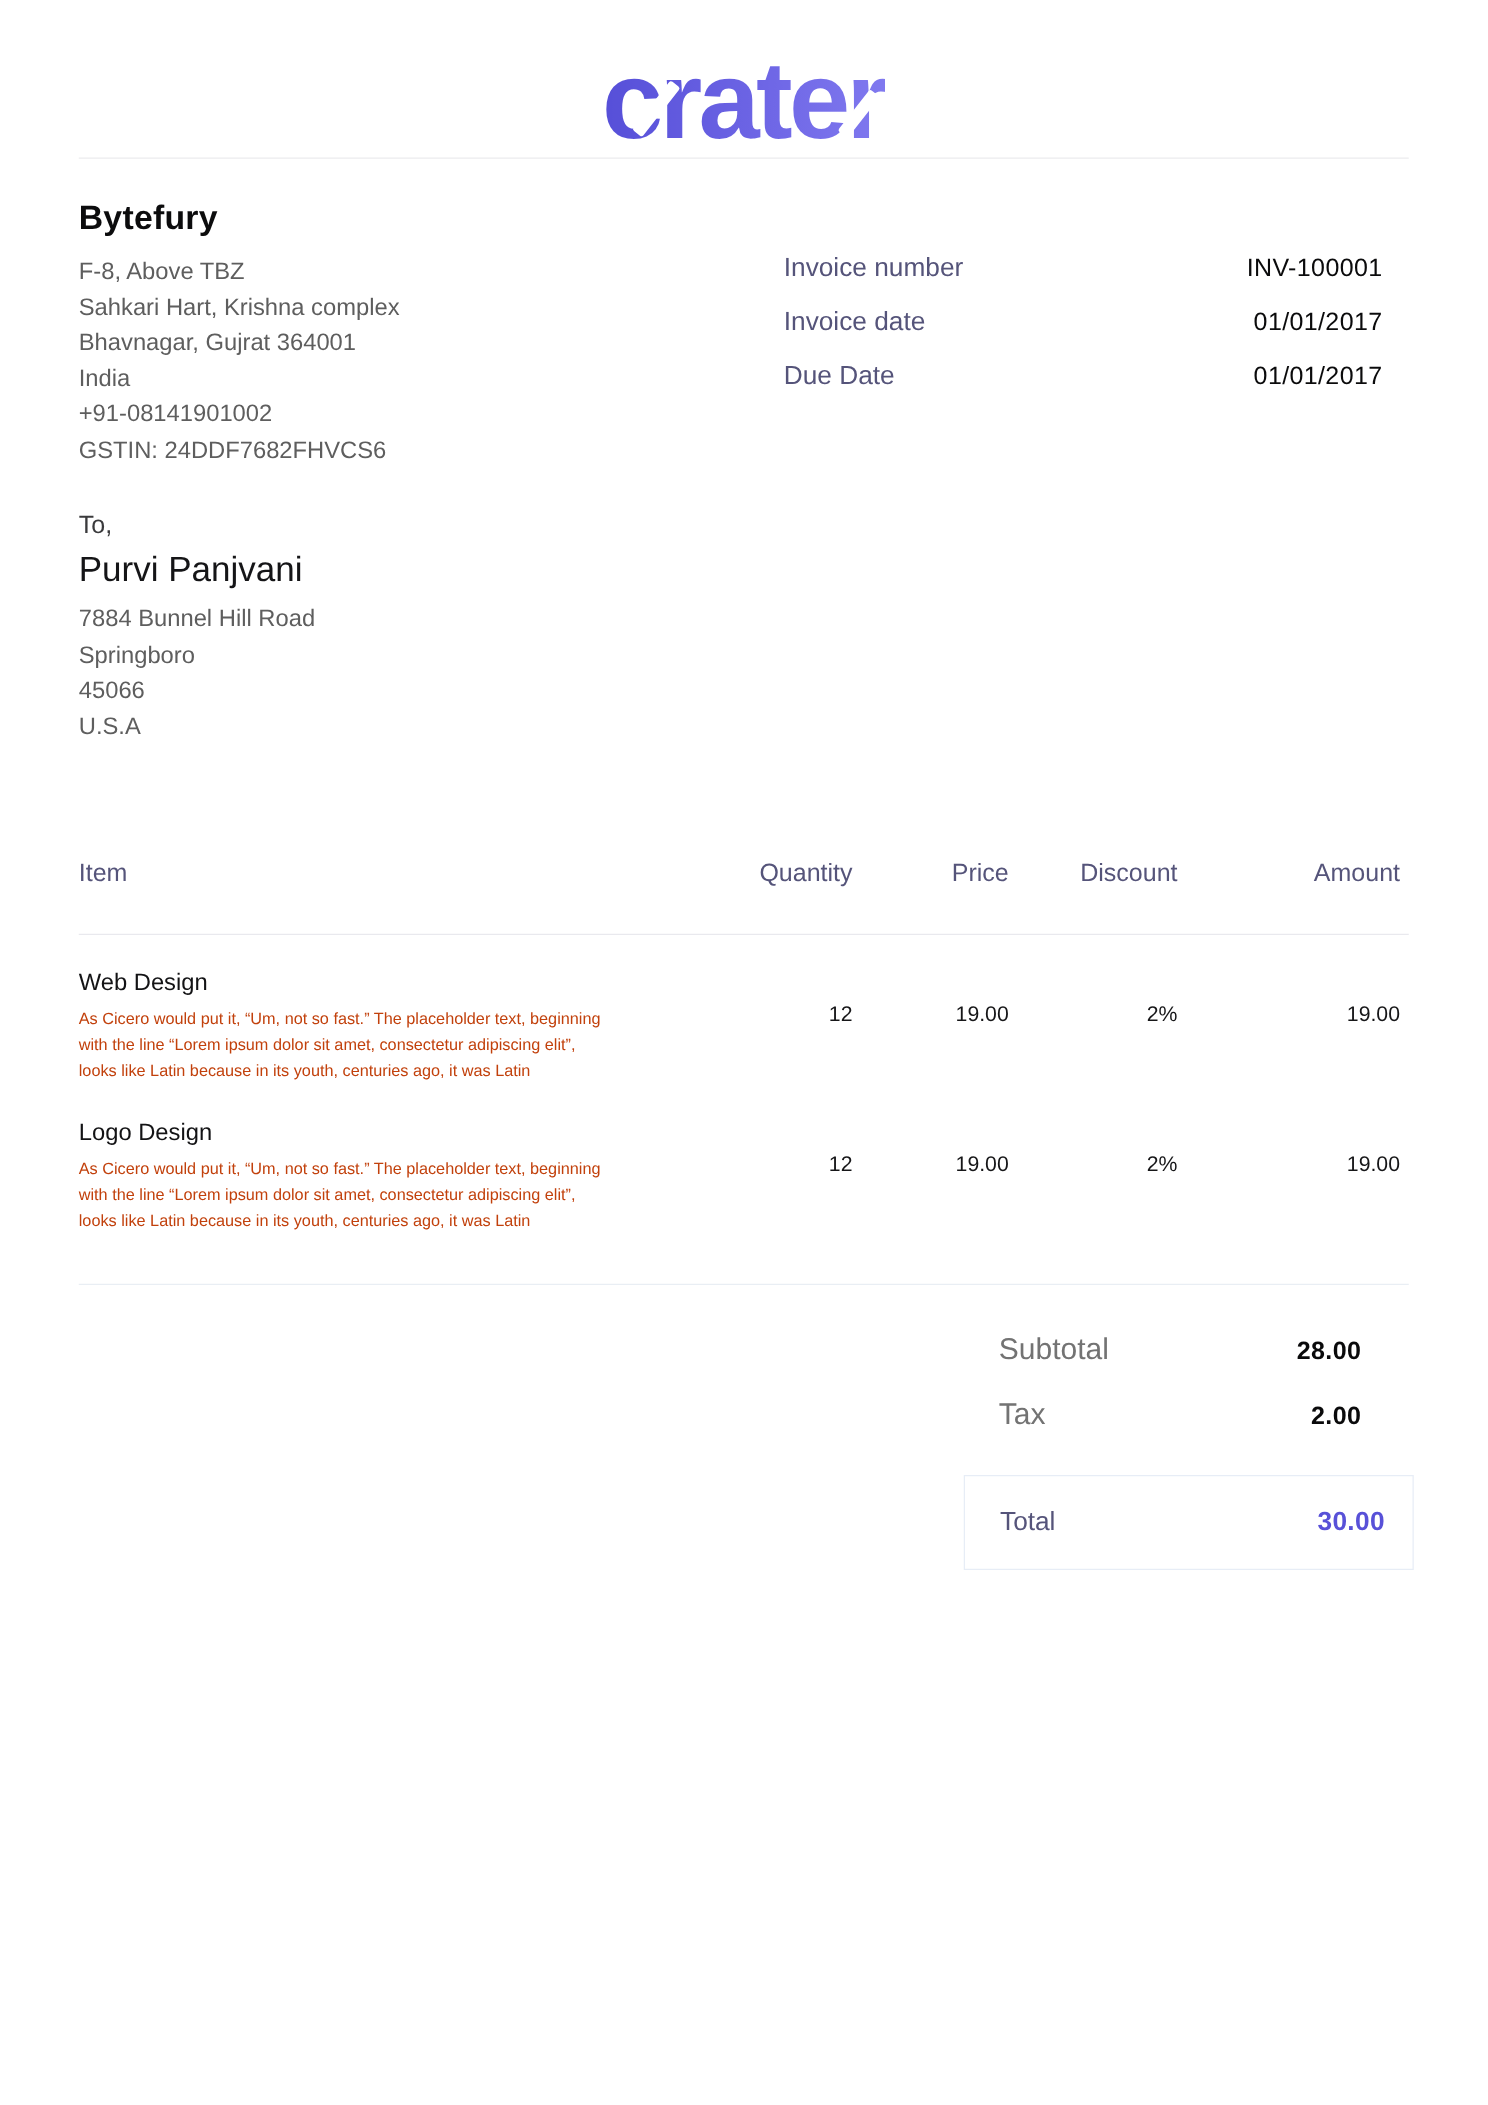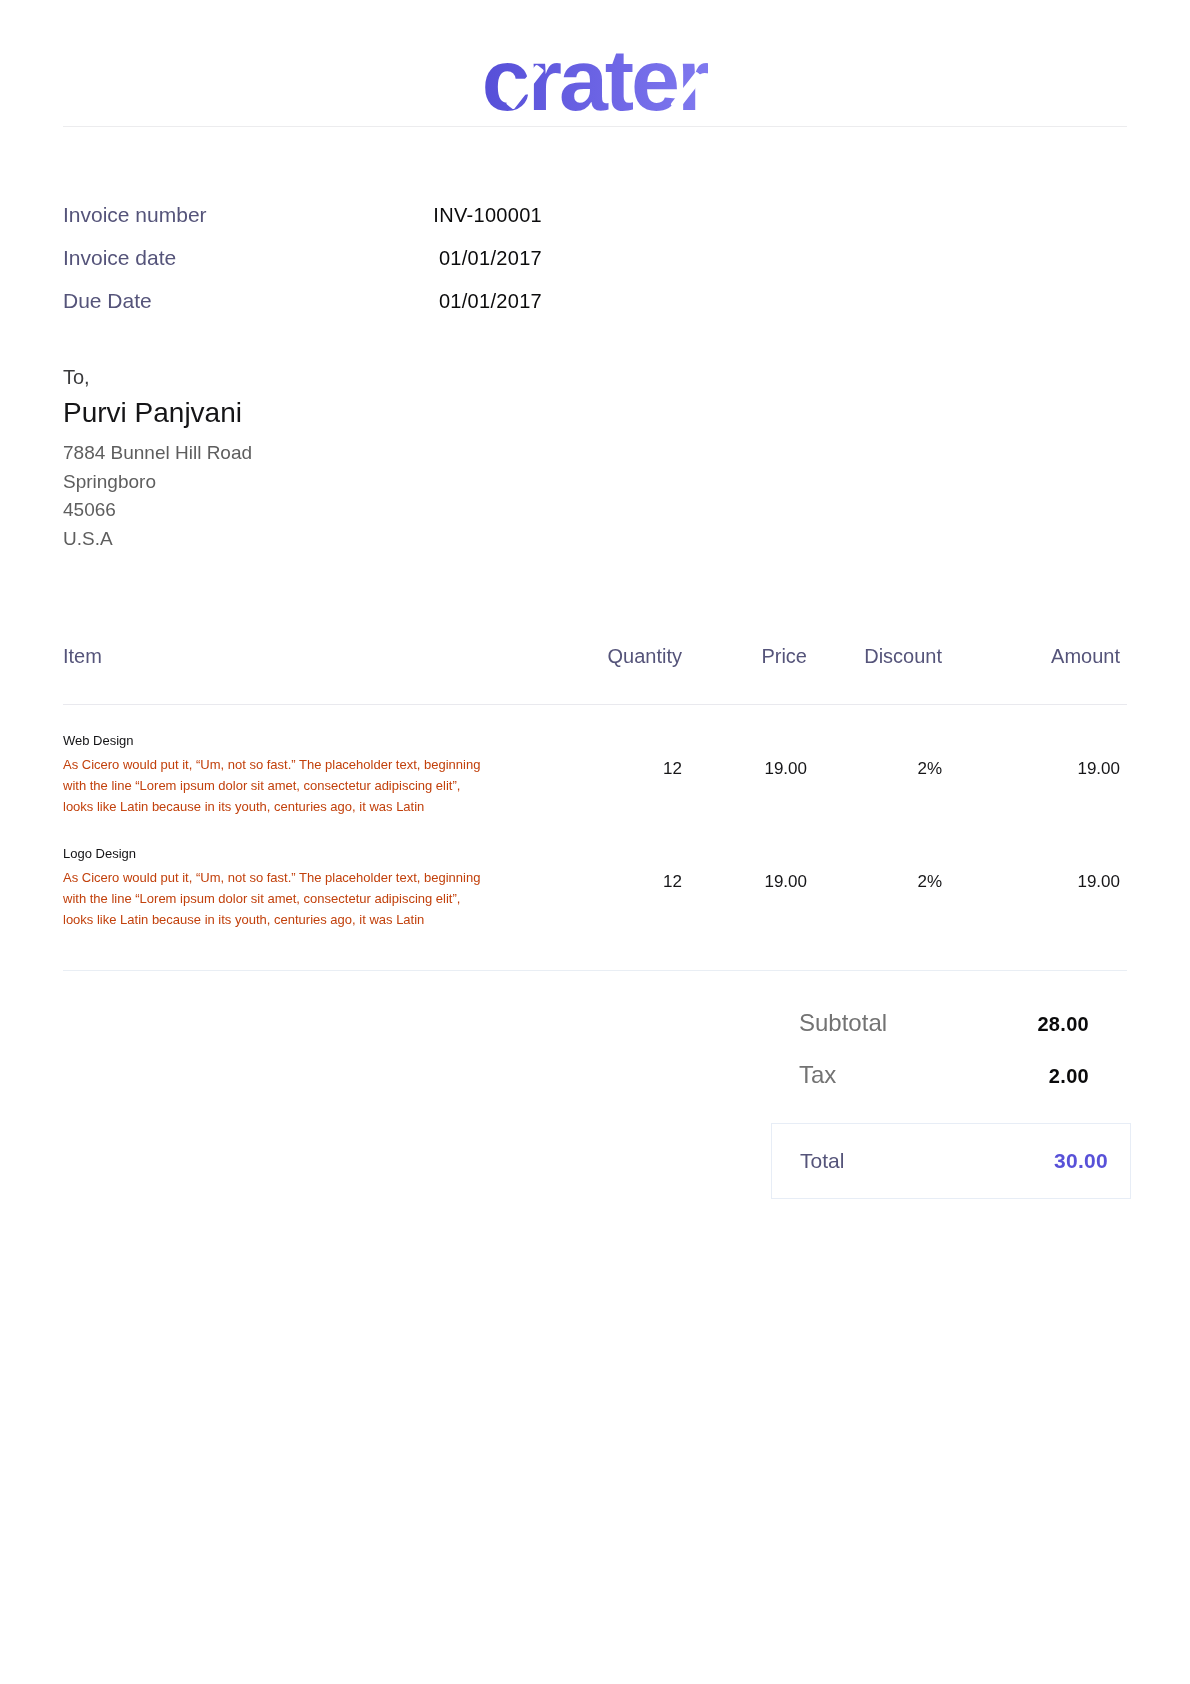--- a/index.html
+++ b/index.html
@@ -44,21 +44,21 @@
   .billto-name { font-size:28px; color:#151517; font-weight:500; margin-bottom:10px; }
 
   
   .items { margin-top:92px; }
   .trow { display:grid; grid-template-columns:1fr 120px 125px 135px 185px; align-items:start; }
   .thead { padding-bottom:36px; border-bottom:1px solid #e9e9ee; }
   .th { font-size:20px; color:#55547a; font-weight:500; text-align:right; }
   .th:first-child { text-align:left; }
   .th-amount { padding-right:7px; }
   .body-row { padding-top:28px; }
-  .item-name { font-size:13px; color:#131315; font-weight:500; margin-bottom:6px; }
+  .item-name { font-size:19px; color:#131315; font-weight:500; margin-bottom:6px; }
   .item-desc { font-size:13px; color:#c2410c; line-height:1.63; max-width:420px; font-weight:400; }
   .td-num { font-size:17px; color:#161618; font-weight:500; text-align:right; padding-top:26px; }
   .td-amount { padding-right:7px; }
   .table-bottom-divider { border:none; border-top:1px solid #e9eef4; margin-top:40px; }
 
   
   .totals { width:360px; margin-left:auto; margin-right:-4px; margin-top:38px; }
   .tot-row { display:flex; justify-content:space-between; align-items:baseline;
              padding:0 42px 0 28px; margin-bottom:24px; }
   .tot-label { font-size:24px; color:#737373; font-weight:500; }
@@ -79,20 +79,29 @@
       <span class="cut cut1"></span>
       <span class="cut cut2"></span>
     </div>
   </header>
 
   <hr class="top-divider">
 
   <div class="content">
 
     <section class="header-row">
+      <div class="seller">
+        <h1>Bytefury</h1>
+        <p class="addr-line">F-8, Above TBZ</p>
+        <p class="addr-line">Sahkari Hart, Krishna complex</p>
+        <p class="addr-line">Bhavnagar, Gujrat 364001</p>
+        <p class="addr-line">India</p>
+        <p class="addr-line">+91-08141901002</p>
+        <p class="addr-line">GSTIN: 24DDF7682FHVCS6</p>
+      </div>
 
       <div class="meta">
         <div class="meta-row">
           <span class="meta-label">Invoice number</span>
           <span class="meta-value">INV-100001</span>
         </div>
         <div class="meta-row">
           <span class="meta-label">Invoice date</span>
           <span class="meta-value">01/01/2017</span>
         </div>

